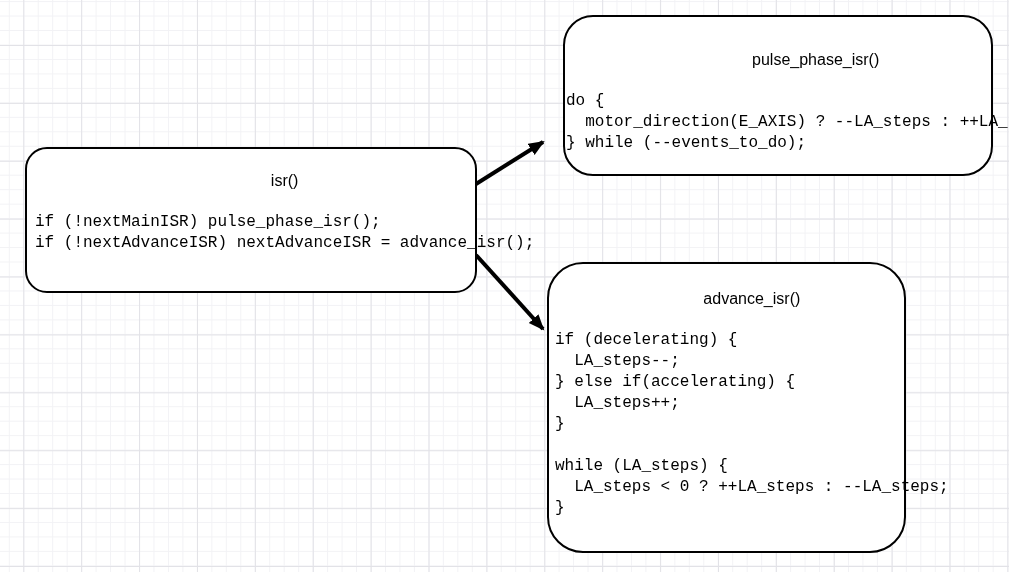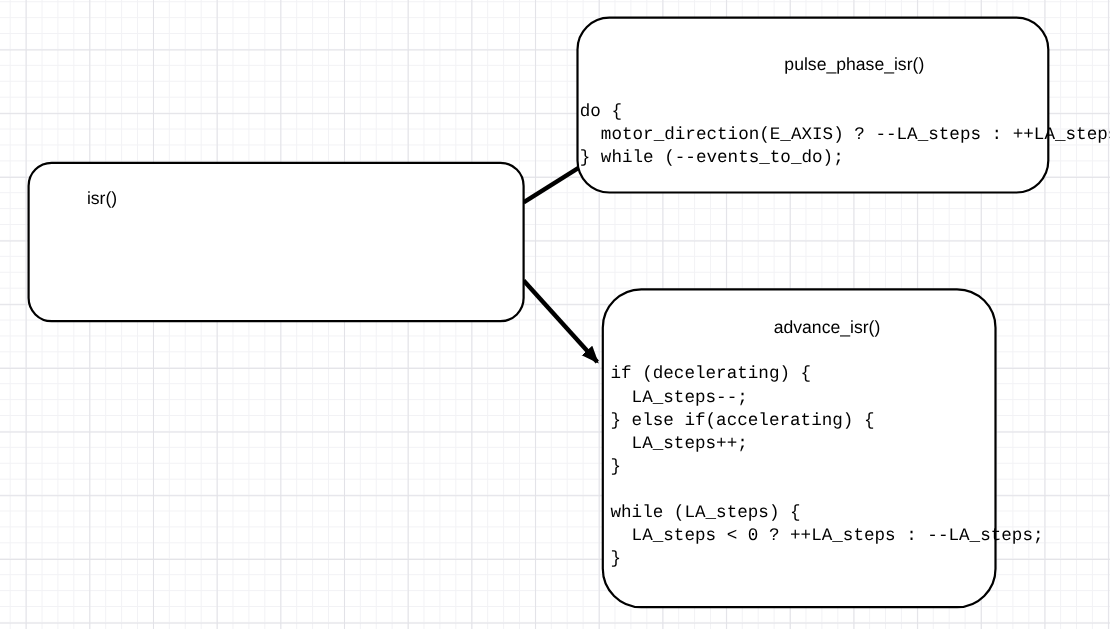--- a/index.html
+++ b/index.html
@@ -44,24 +44,23 @@
     border: 2px solid #000000;
     font-size: 16px;
     line-height: 21px;
   }
   .node-isr {
     left: 25px;
     top: 147px;
     width: 452px;
     height: 146px;
     border-radius: 22px;
-    padding-left: 44px;
   }
   .node-pulse {
-    left: 524px;
+    left: 563px;
     top: 15px;
     width: 430px;
     height: 161px;
     border-radius: 30px;
   }
   .node-advance {
     left: 547px;
     top: 262px;
     width: 359px;
     height: 291px;
@@ -97,20 +96,22 @@
         <path d="M0,0 L16,6.5 L0,13 Z" fill="#000000"></path>
       </marker>
     </defs>
     <line x1="476" y1="184" x2="543" y2="142" stroke="#000000" stroke-width="4" marker-end="url(#arrowhead)"></line>
     <line x1="476" y1="255" x2="543" y2="329" stroke="#000000" stroke-width="4" marker-end="url(#arrowhead)"></line>
   </svg>
 
   <div class="node node-isr">
     <div class="node-inner">
       <div class="node-title">isr()</div>
+      <pre class="node-code">if (!nextMainISR) pulse_phase_isr();
+if (!nextAdvanceISR) nextAdvanceISR = advance_isr();</pre>
     </div>
   </div>
 
   <div class="node node-pulse">
     <div class="node-inner">
       <div class="node-title">pulse_phase_isr()</div>
       <pre class="node-code">do {
   motor_direction(E_AXIS) ? --LA_steps : ++LA_steps;
 } while (--events_to_do);</pre>
     </div>

